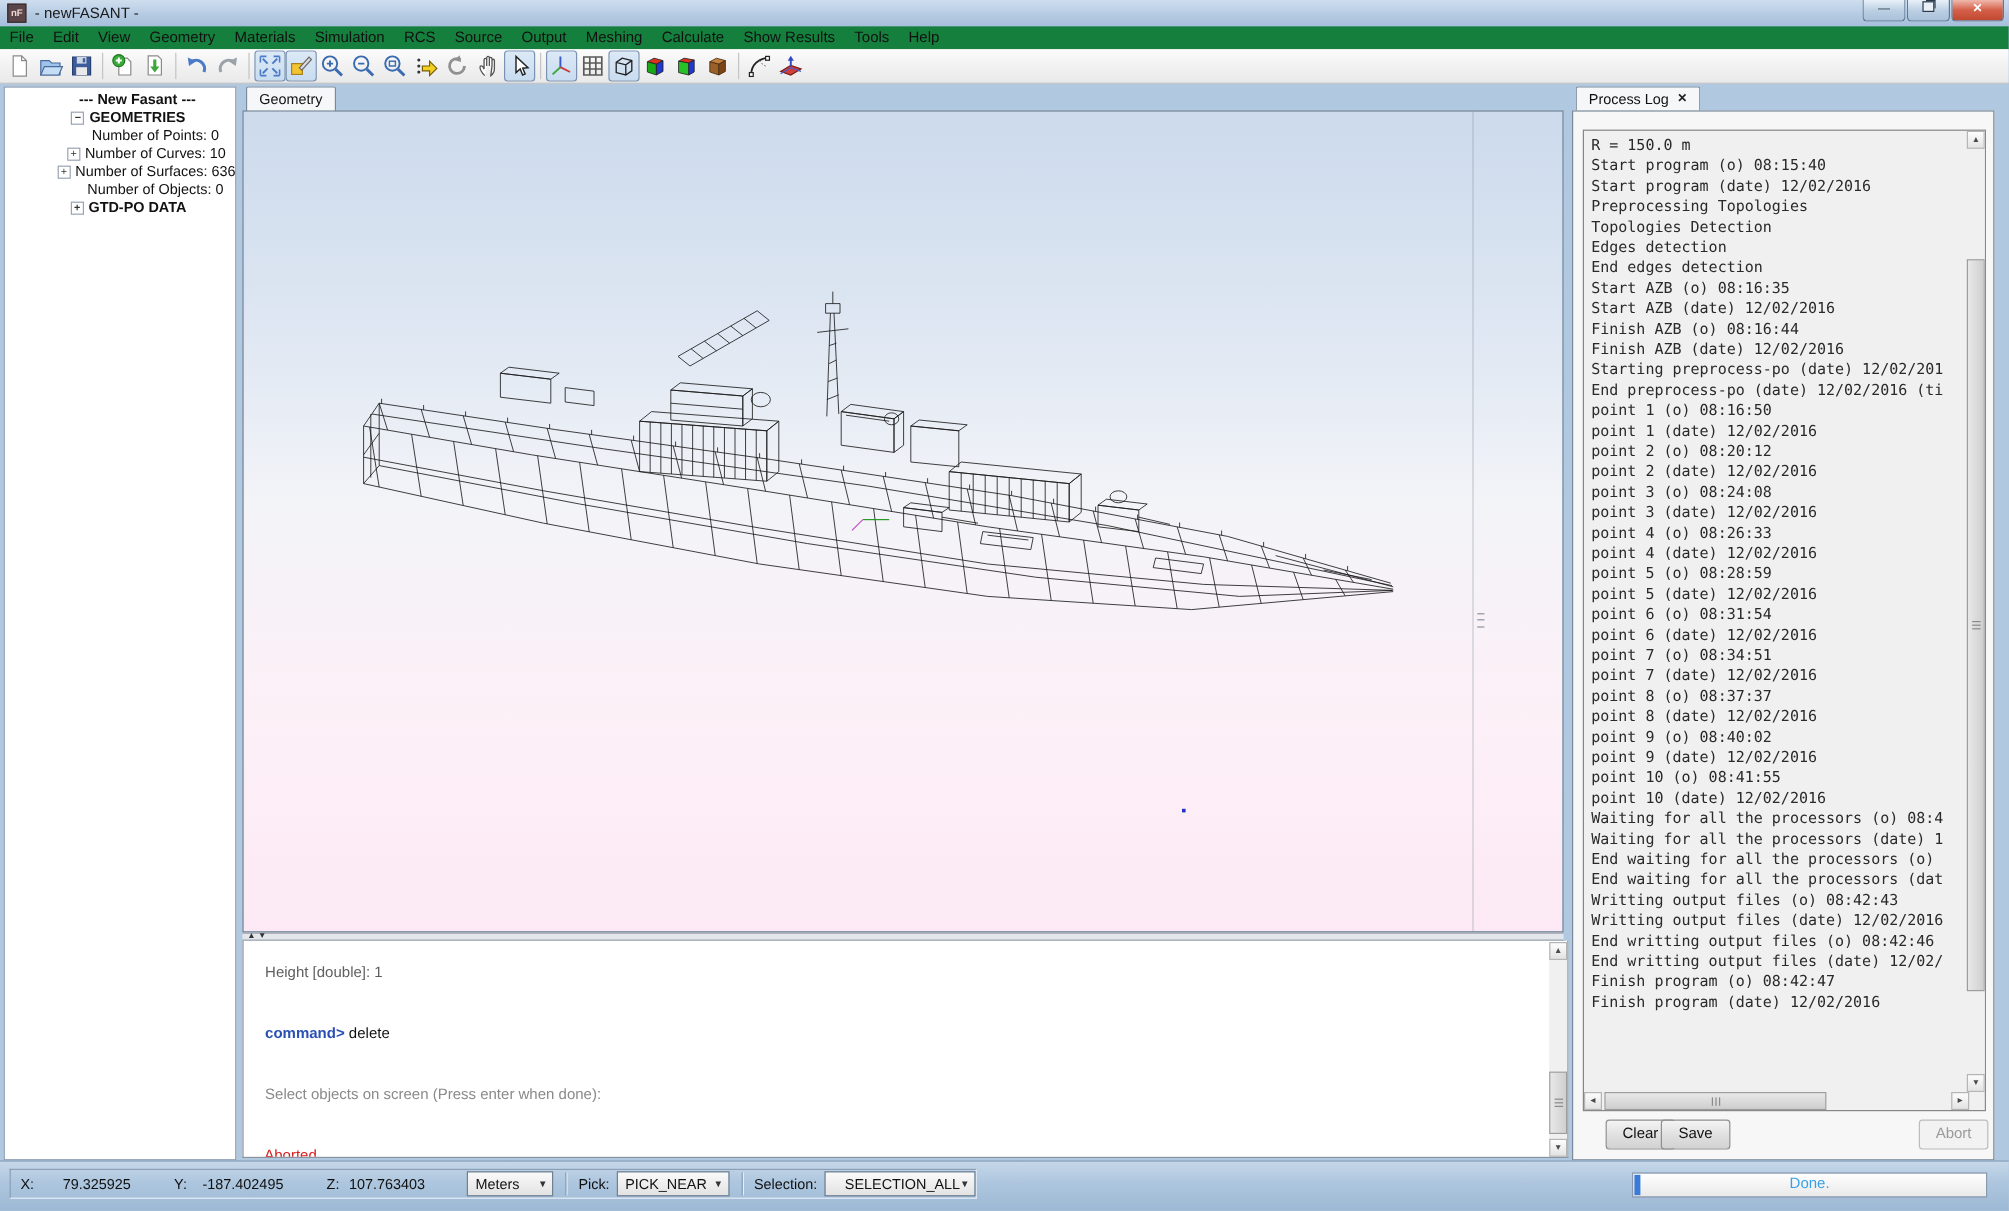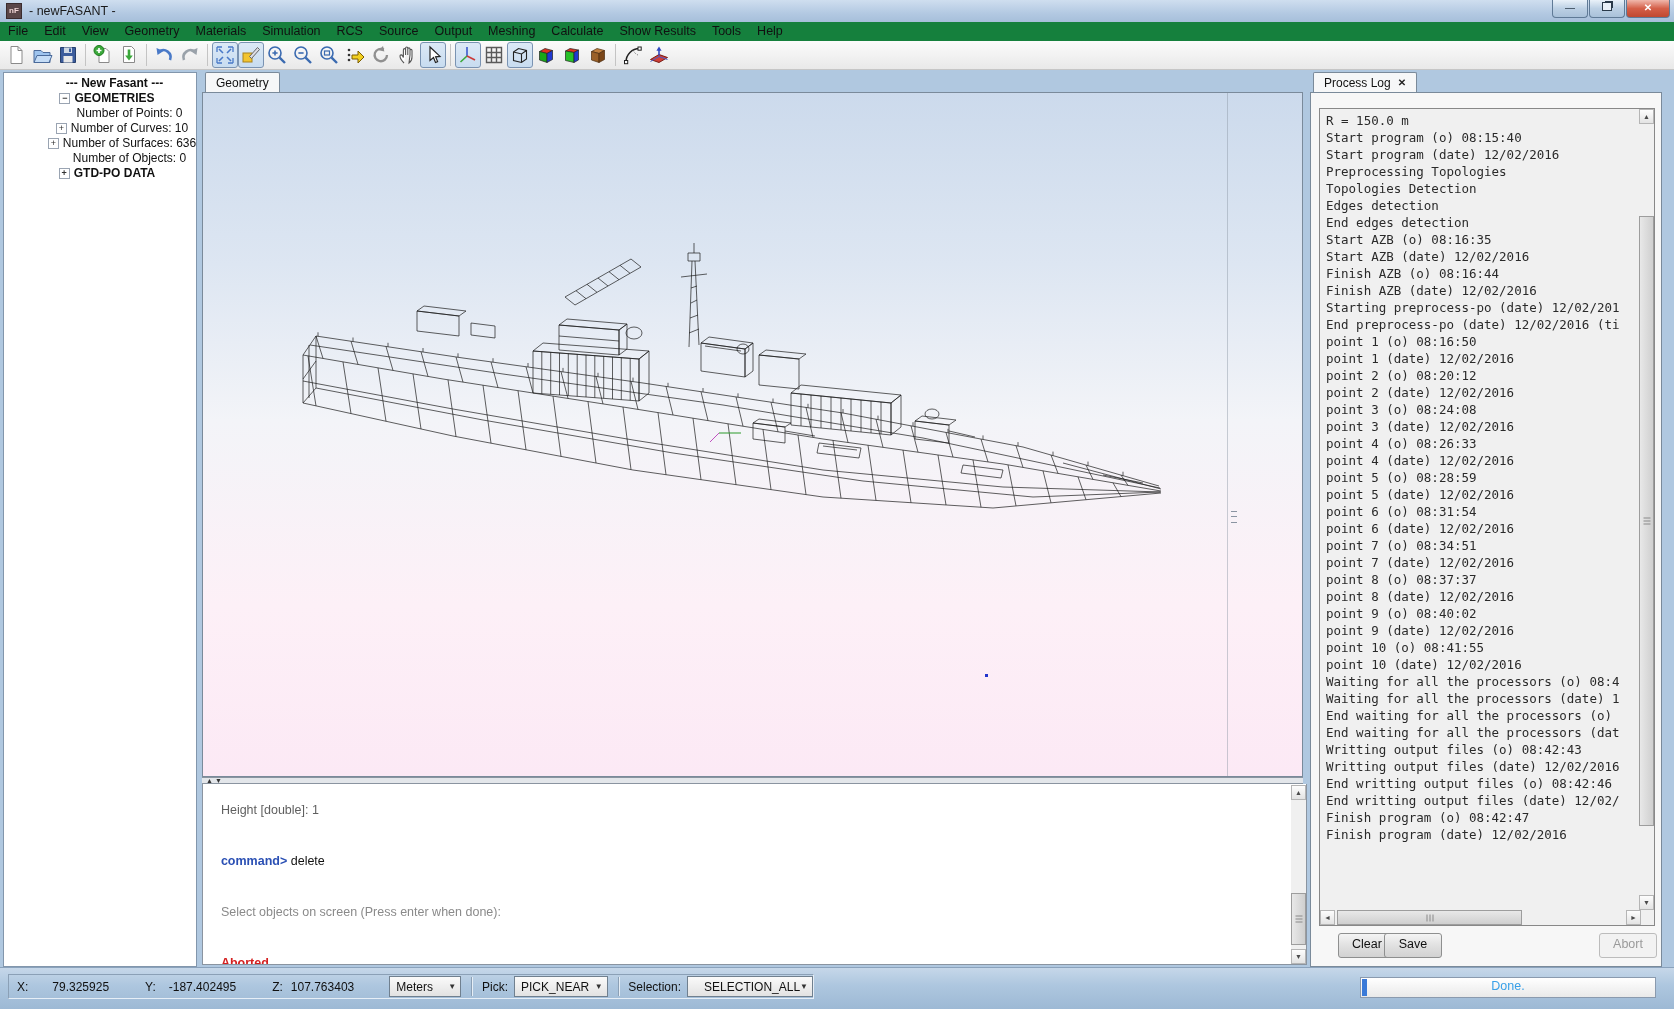--- a/index.html
+++ b/index.html
@@ -66,21 +66,21 @@
   .hsplit{position:absolute;left:202px;top:777px;width:1101px;height:7px;background:#e3e6ea;
     border-top:1px solid #8a94a0;border-bottom:1px solid #8a94a0;box-sizing:border-box;}
   .hsplit .arrows{position:absolute;left:4px;top:0px;font-size:7px;color:#333;letter-spacing:2px;line-height:5px;}
   
   .console{position:absolute;left:202px;top:784px;width:1105px;height:181px;background:#fff;
     border:1px solid #8a94a0;border-top:none;box-sizing:border-box;padding:1px 4px;overflow:hidden;}
   .cline{font-size:12.5px;line-height:17px;white-space:pre;color:#111;}
   .cline .prompt{font-weight:bold;color:#2b50b4;}
   .cline.muted span:last-child{color:#8a8a8a;}
   .cline.muted2 span:last-child{color:#5f5f5f;}
-  .cline.error span:last-child{color:#d42020;font-weight:bold;}
+  .cline.error span:last-child{color:#d42020;}
   
   .sb{position:absolute;background:#f0f0f0;}
   .sb .btn{position:absolute;width:100%;background:linear-gradient(#fdfdfd,#e3e3e3);border:1px solid #b5b5b5;
     box-sizing:border-box;color:#4a4a4a;font-size:7px;text-align:center;}
   .sb .thumb{position:absolute;background:linear-gradient(90deg,#e8e8e8,#cfcfcf);border:1px solid #9d9d9d;box-sizing:border-box;}
   .sb.h .thumb{background:linear-gradient(#e8e8e8,#cfcfcf);}
   .gripv{position:absolute;left:50%;top:50%;width:7px;height:5px;transform:translate(-50%,-50%);
     border-top:1px solid #8a8a8a;border-bottom:1px solid #8a8a8a;}
   .gripv:before{content:"";display:block;margin-top:2px;border-top:1px solid #8a8a8a;}
   .griph{position:absolute;left:50%;top:50%;width:5px;height:7px;transform:translate(-50%,-50%);

